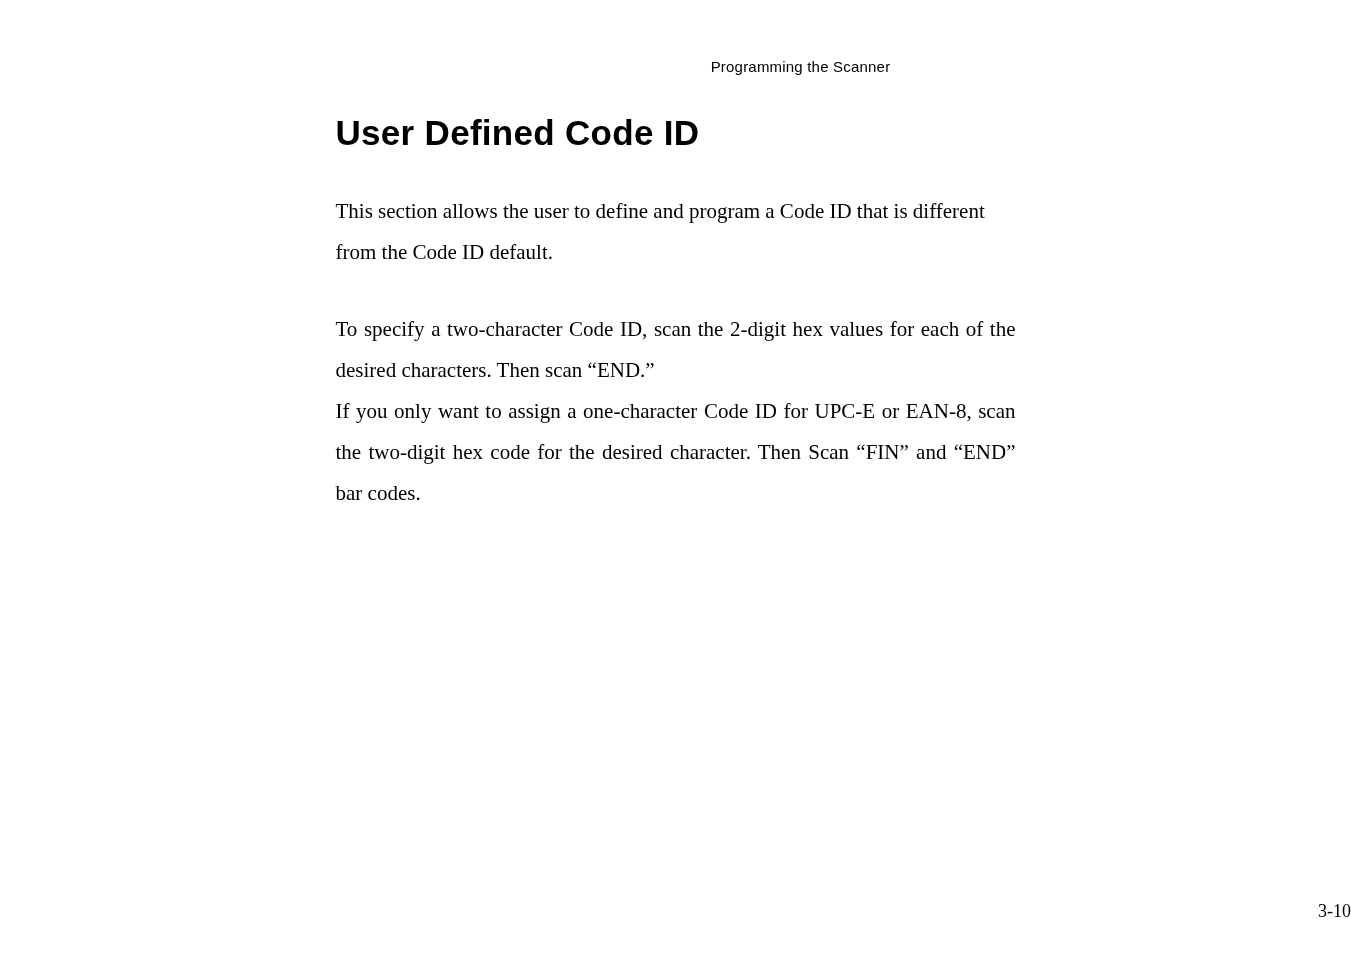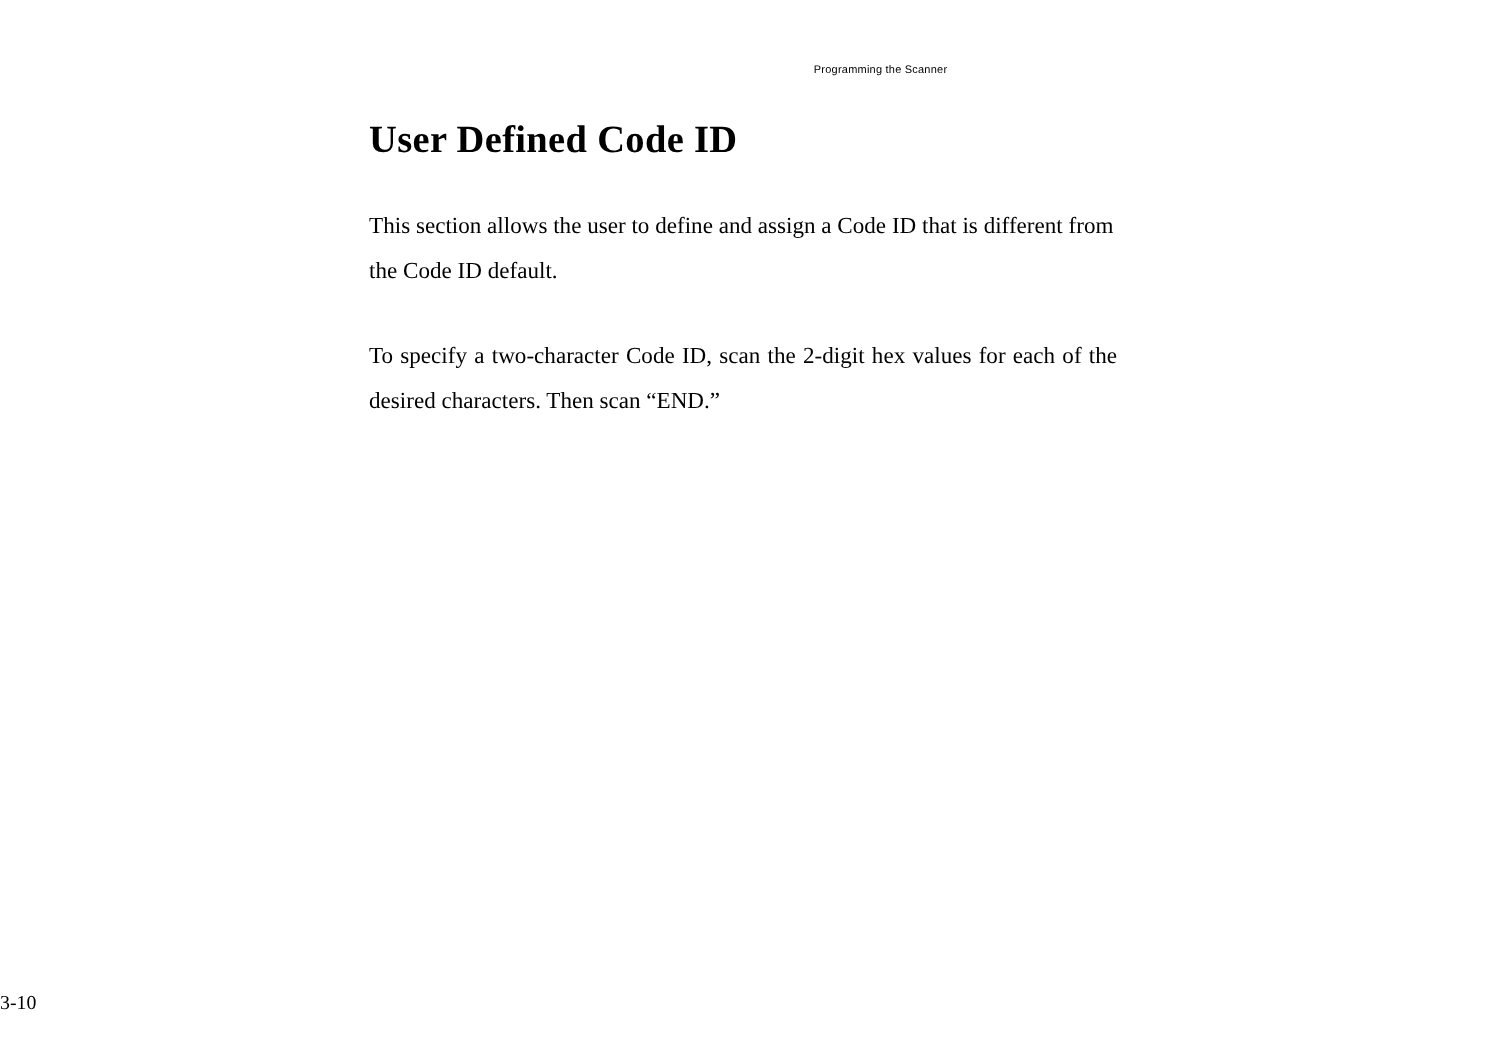--- a/index.html
+++ b/index.html
@@ -11,28 +11,28 @@
     color: #000000;
     position: relative;
   }
   .page {
     width: 680px;
     margin: 0 auto;
     padding-top: 58px;
   }
   .running-header {
     font-family: Verdana, Geneva, sans-serif;
-    font-size: 10px;
+    font-size: 15px;
     text-align: center;
     margin-bottom: 38px;
     letter-spacing: 0.2px;
     padding-left: 250px;
   }
   .title {
-    font-family: Liberation Serif, serif;
+    font-family: Liberation Sans, sans-serif;
     font-size: 35px;
     font-weight: bold;
     margin-bottom: 38px;
     letter-spacing: 0.3px;
   }
   .para {
     font-size: 21px;
     line-height: 1.95;
     margin-bottom: 36px;
   }
@@ -41,34 +41,35 @@
   }
   .para.tight {
     margin-bottom: 0;
   }
   .block2 { margin-bottom: 36px; }
   .page-number {
     position: absolute;
     bottom: 32px;
     left: 0;
     width: 100%;
-    text-align: left;
+    text-align: right;
     font-size: 18px;
     font-family: "Times New Roman", Times, serif;
   }
 </style>
 </head>
 <body>
 
 <div class="page">
   <div class="running-header">Programming the Scanner</div>
   <h1 class="title">User Defined Code ID</h1>
 
-  <p class="para">This section allows the user to define and assign a Code ID that is different from the Code ID default.</p>
+  <p class="para">This section allows the user to define and program a Code ID that is different from the Code ID default.</p>
 
 
   <div class="block2">
     <p class="para justify tight">To specify a two-character Code ID, scan the 2-digit hex values for each of the desired characters. Then scan “END.”</p>
+    <p class="para justify tight">If you only want to assign a one-character Code ID for UPC-E or EAN-8, scan the two-digit hex code for the desired character. Then Scan “FIN” and “END” bar codes.</p>
   </div>
 
 </div>
 
 <div class="page-number">3-10</div>
 
 </body></html>

